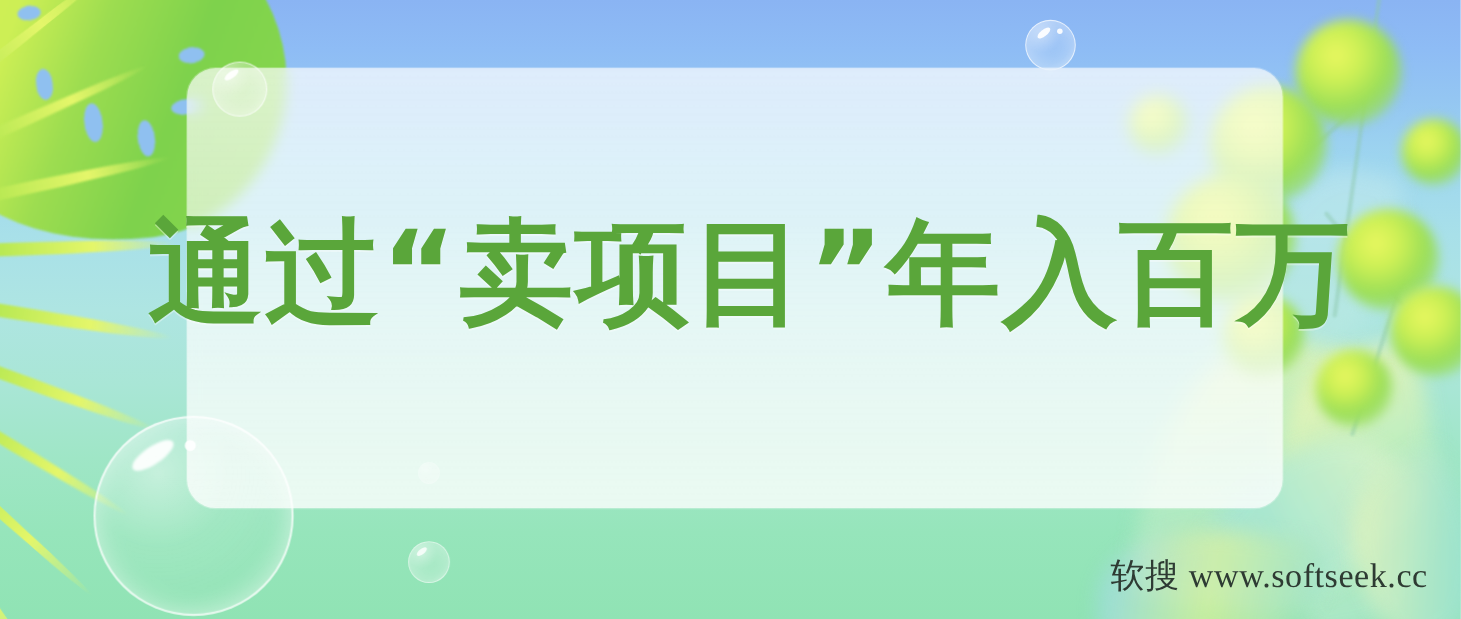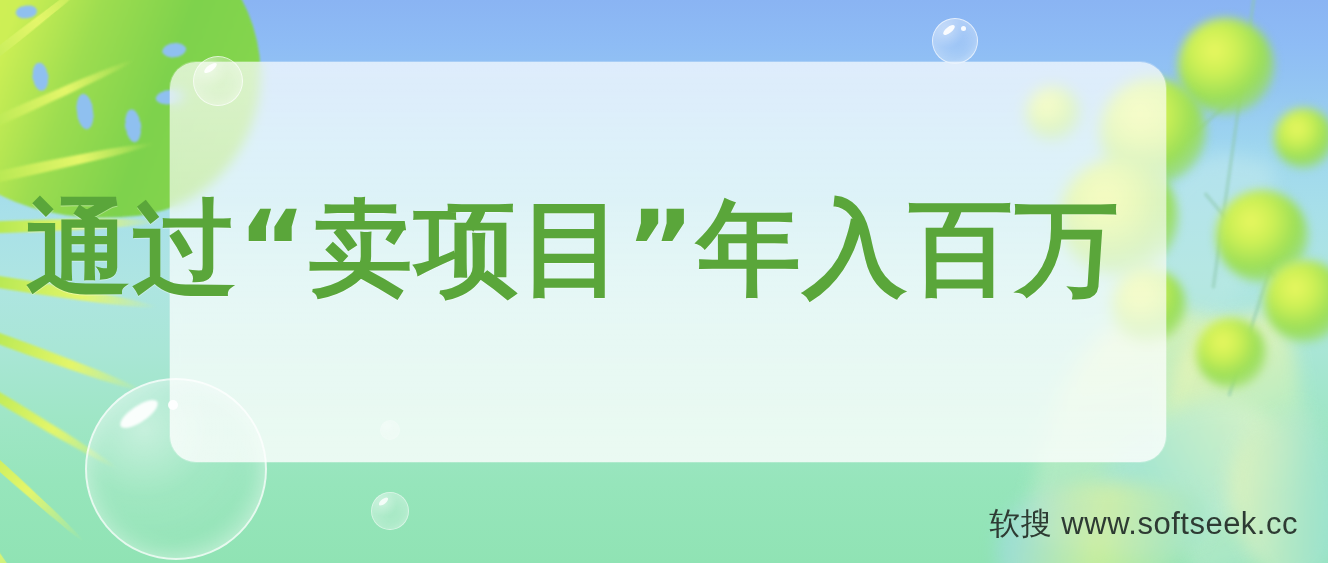--- a/index.html
+++ b/index.html
@@ -148,37 +148,38 @@
         rgba(255,255,255,.62) 35%,
         rgba(255,255,255,.72) 70%,
         rgba(255,255,255,.80) 100%);
     backdrop-filter:blur(6px);
     box-shadow:0 0 0 1px rgba(255,255,255,.22);
   }
 
   
   .title{
     position:absolute;
-    left:0; right:0; top:196px;
+    left:10px; right:0; top:196px;
+    text-align:center;
     font-family:"DejaVu Sans","Liberation Sans",sans-serif;
     font-weight:bold;
     font-size:104px;
     line-height:1;
     letter-spacing:2px;
     color:#5aa63a;
     white-space:nowrap;
     text-shadow:0 1px 0 rgba(255,255,255,.35);
     padding-left:26px;
   }
 
   
   .watermark{
     position:absolute;
     right:30px; bottom:18px;
-    font-family:Liberation Sans, sans-serif;
+    font-family:Liberation Serif, serif;
     font-size:31px;
     color:#2e3b33;
     letter-spacing:.5px;
     white-space:nowrap;
   }
 </style>
 </head>
 <body>
 
 <div id="stage">

